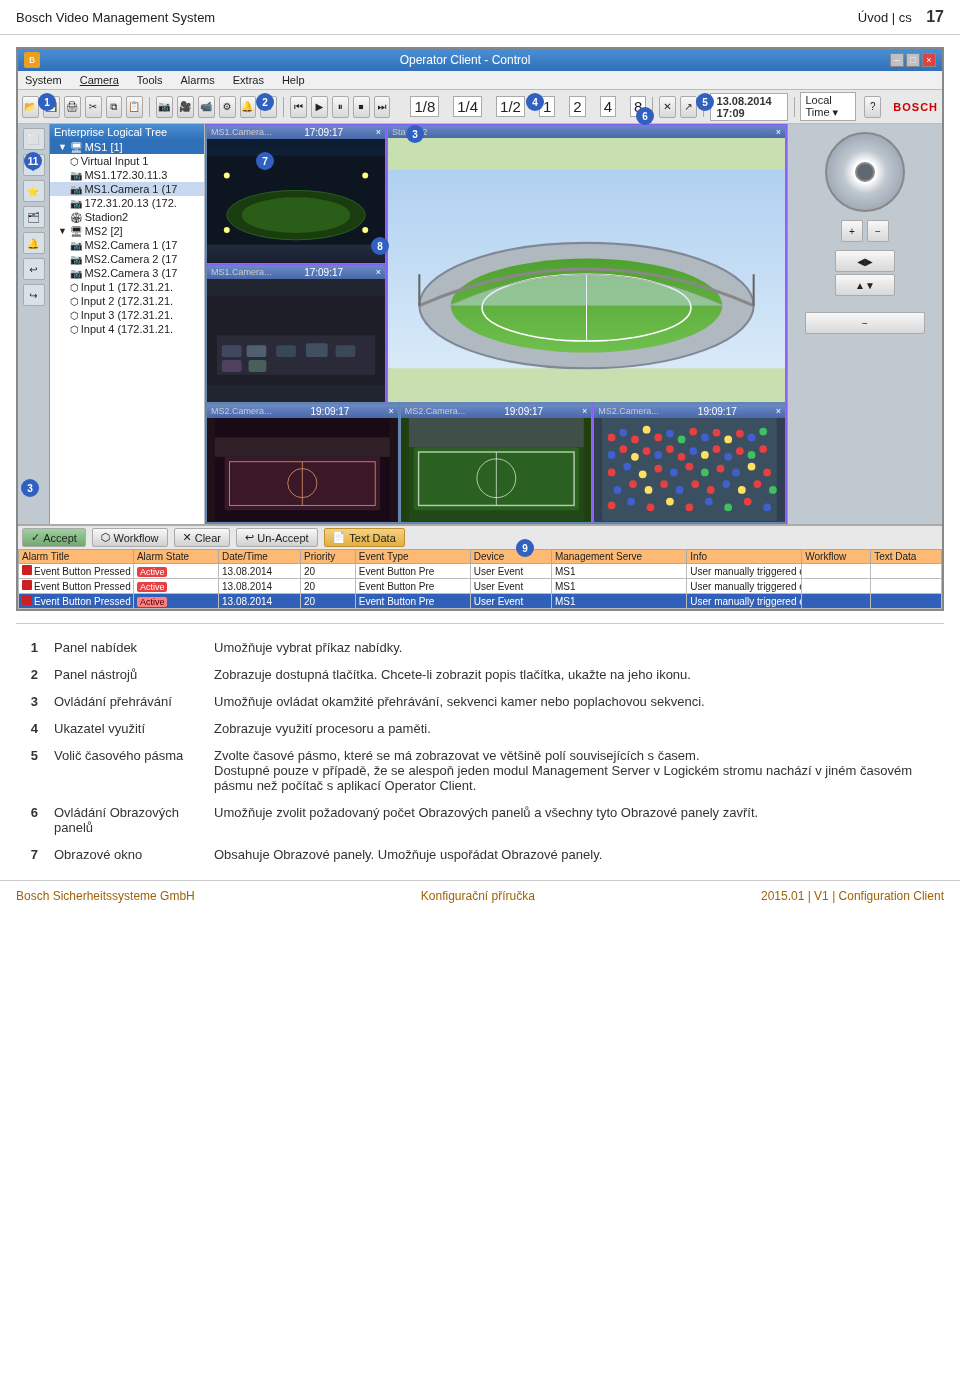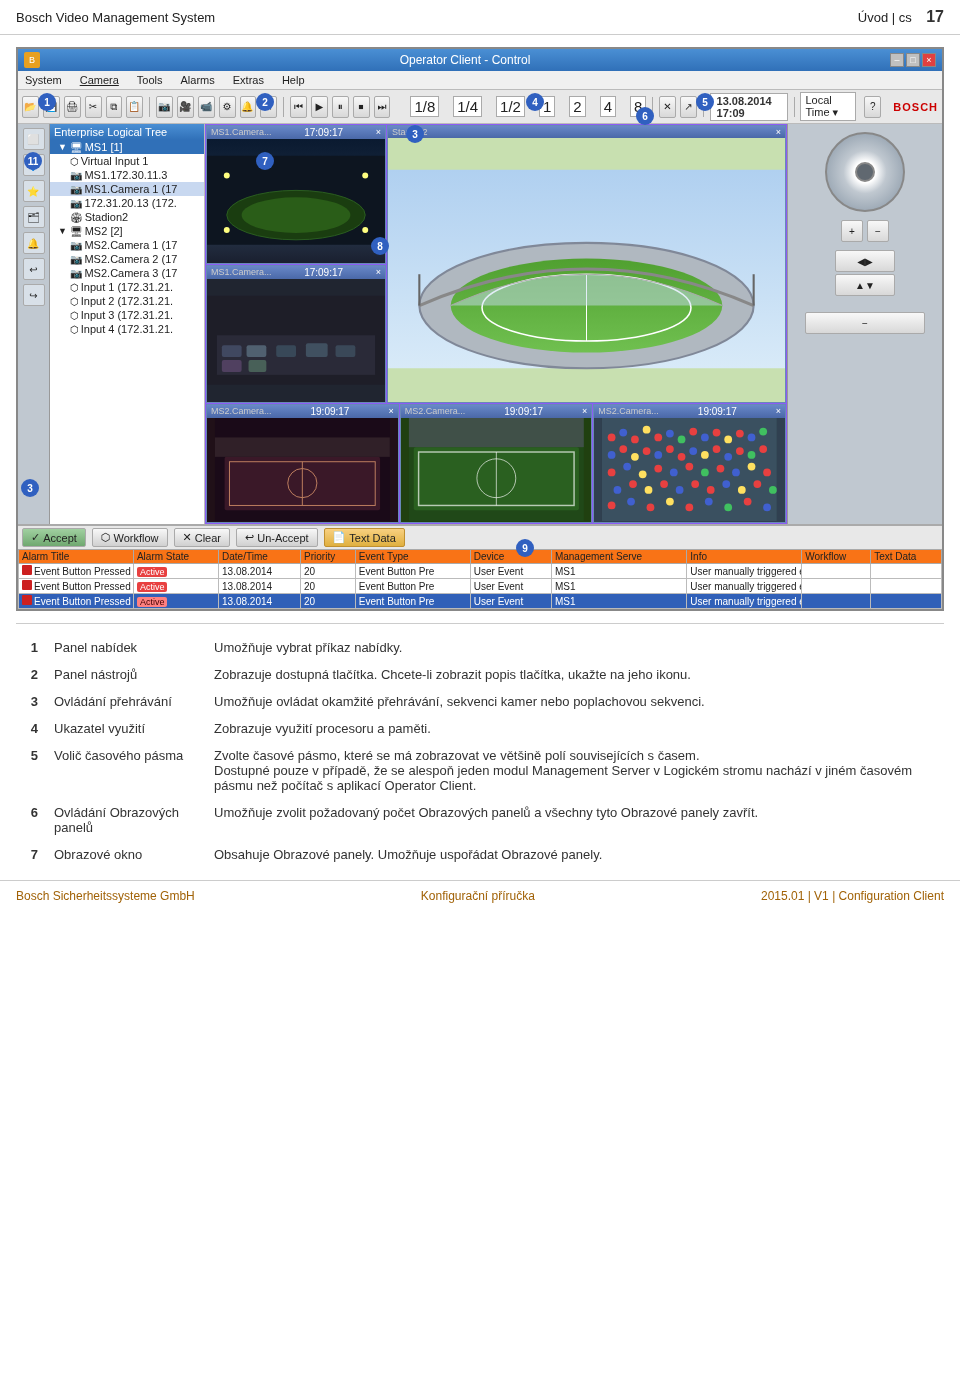--- a/index.html
+++ b/index.html
@@ -217,21 +217,21 @@
       border: 1px solid #c09030;
     }
 
     
     .alarm-table {
       width: 100%;
       border-collapse: collapse;
       font-size: 10px;
     }
     .alarm-table th {
-      background: #f97316;
+      background: #fdba74;
       border: 1px solid #aaa;
       padding: 1px 3px;
       text-align: left;
       font-weight: normal;
       white-space: nowrap;
     }
     .alarm-table td {
       border: 1px solid #bbb;
       padding: 1px 3px;
       white-space: nowrap;

